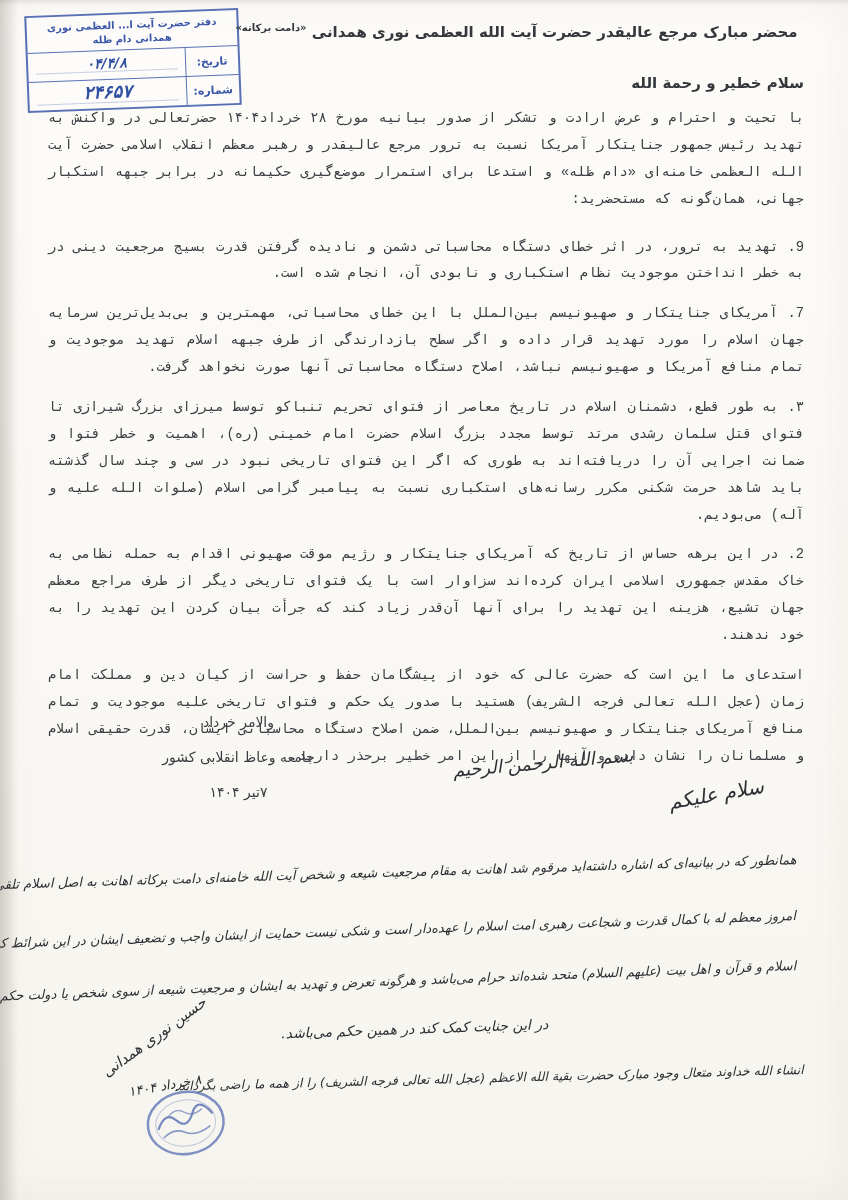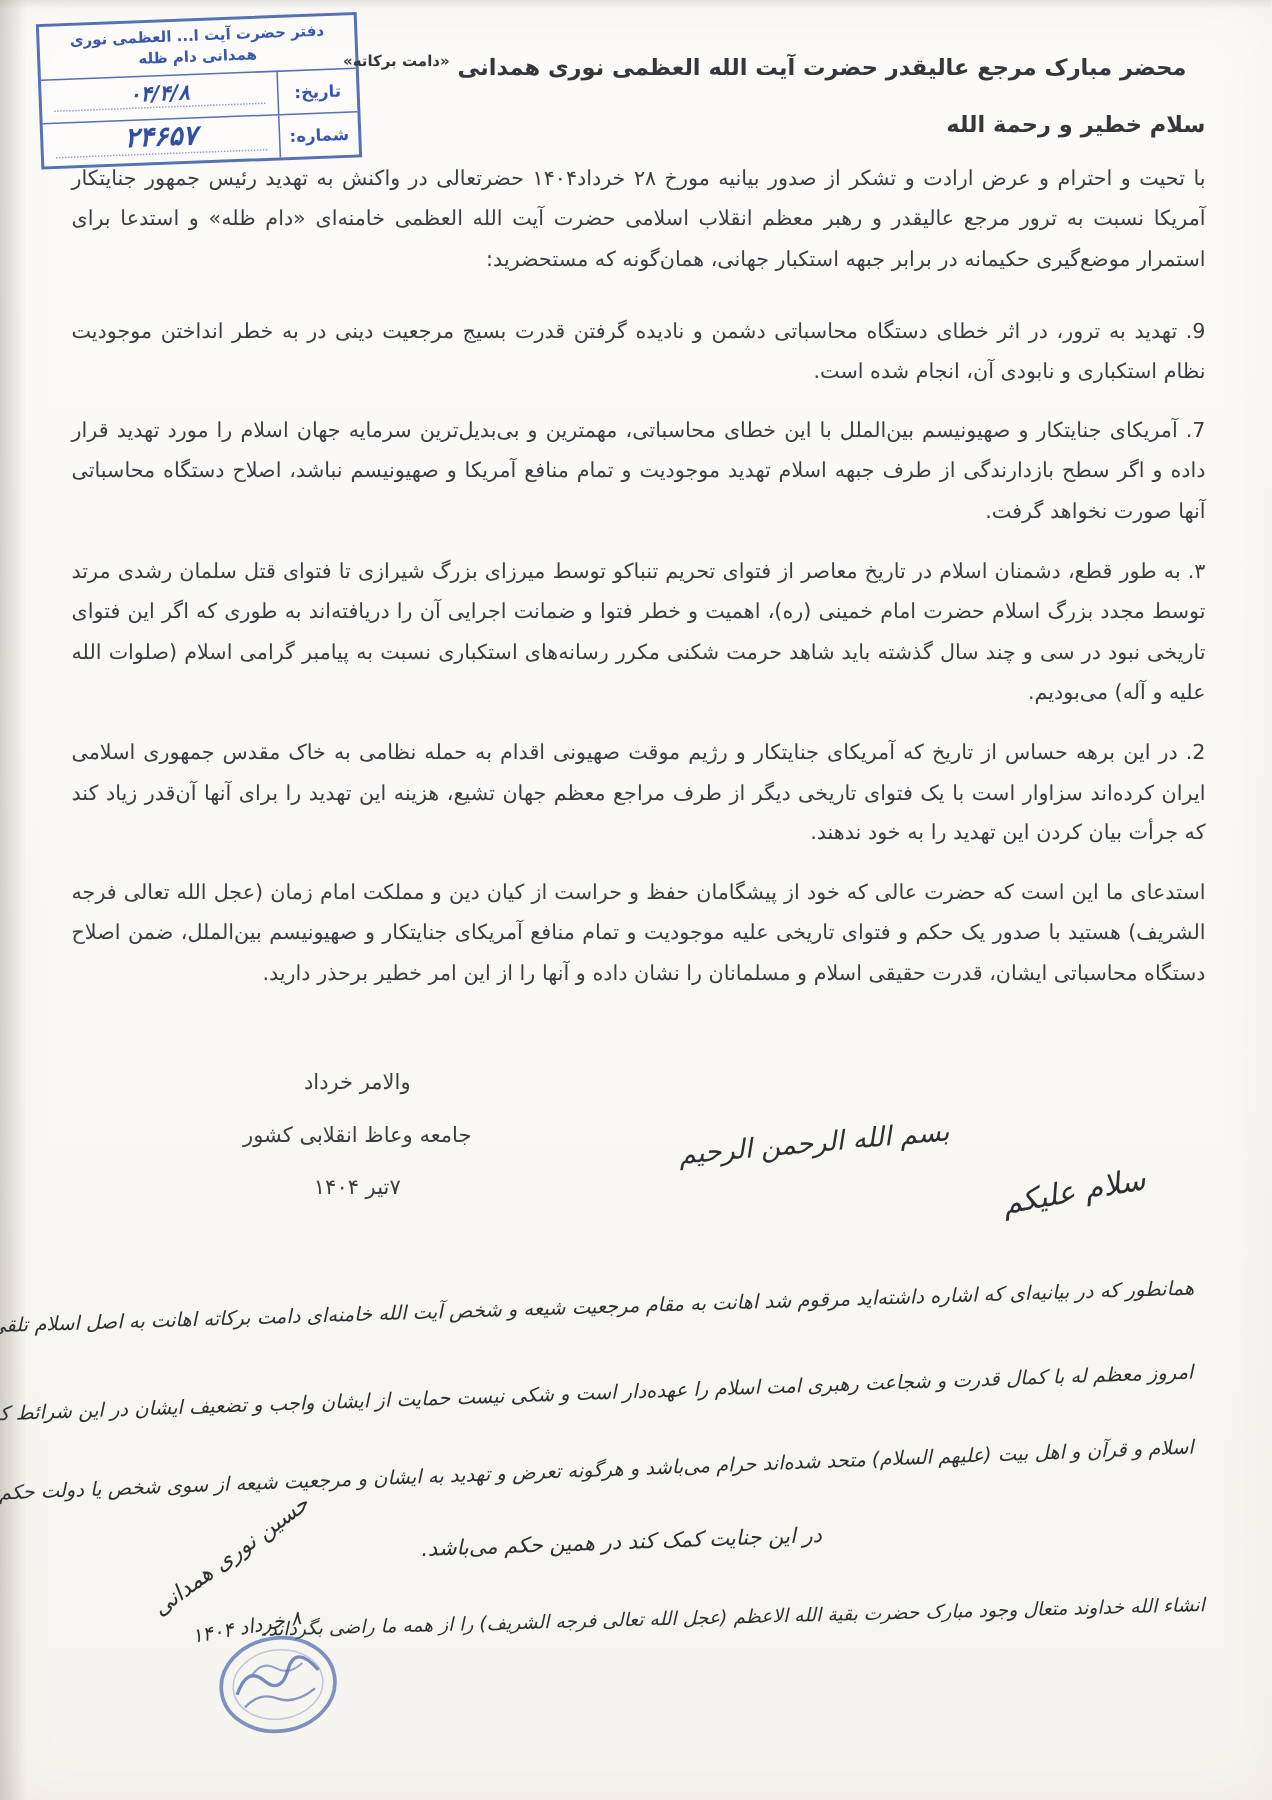--- a/index.html
+++ b/index.html
@@ -26,26 +26,26 @@
   .stamp-label { width:52px; text-align:center; font-size:11px; font-weight:bold;
     border-left:1.5px solid rgba(59,87,169,.85); align-self:stretch;
     display:flex; align-items:center; justify-content:center; }
   .stamp-value { flex:1; text-align:center; font-style:italic; font-weight:bold;
     color:#2f4fa0; border-bottom:1px dotted rgba(59,87,169,.55); margin:0 8px 4px; }
   .stamp-value.date { font-size:14px; }
   .stamp-value.number { font-size:18px; letter-spacing:2px; }
 
   
   .letter-head { position:absolute; top:20px; right:44px; width:575px;
-    font-weight:bold; font-size:15px; line-height:1.6; text-align:left;margin-top:13px; }
+    font-weight:bold; font-size:15px; line-height:1.6; text-align:center; }
   .honorific { font-size:10px; font-weight:bold; vertical-align:super; }
   .salutation { position:absolute; top:74px; right:44px; font-weight:bold; font-size:15px; }
   .letter-body { position:absolute; top:106px; right:44px; left:48px;
     font-size:13.8px; line-height:1.95; text-align:justify; color:#3a3d42; }
-  .letter-body p { margin:0 0 13px; }
+  .letter-body p { margin:0 0 13px;font-family:Liberation Mono, monospace; }
   .letter-body p.intro { margin-bottom:21px; }
   .letter-body p.request { margin-top:6px; }
 
   .signoff { position:absolute; top:714px; left:146px; width:185px;
     text-align:center; font-size:14px; color:#3a3d42; }
   .signoff .line { margin-bottom:19px; }
 
   
   .hand { font-style:italic; color:#2c2f34; }
   .basmala { position:absolute; top:752px; left:438px; width:210px;

